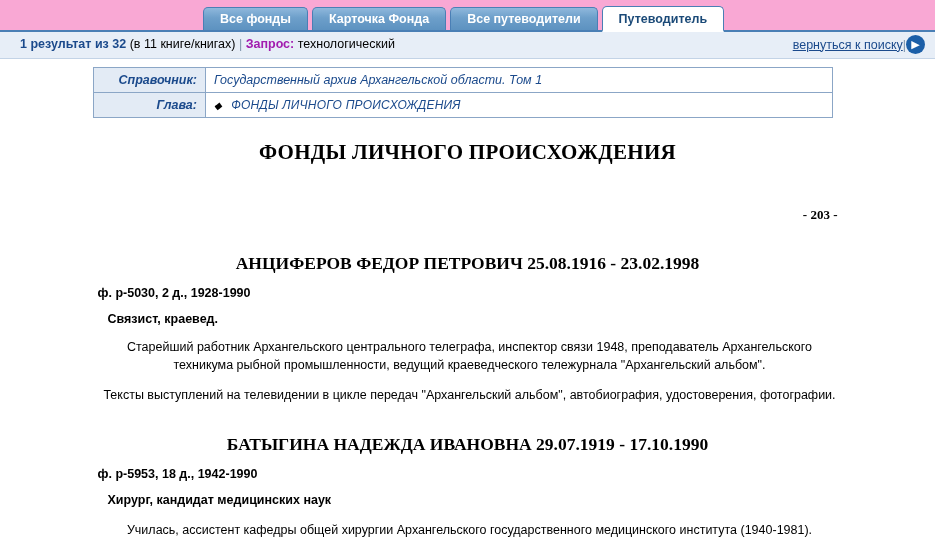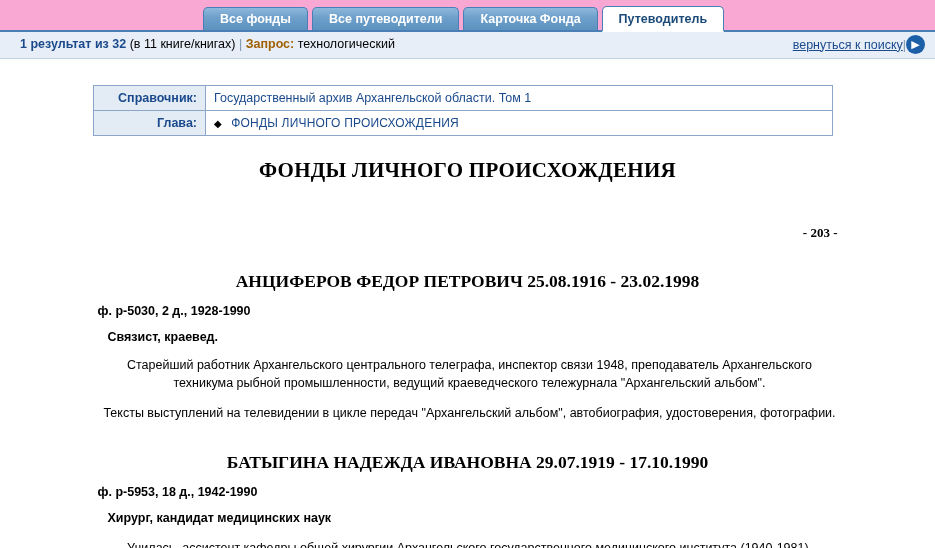--- a/index.html
+++ b/index.html
@@ -70,21 +70,21 @@
   .resultbar .left {
     position: absolute;
     left: 20px;
     top: 5px;
     white-space: nowrap;
   }
   .resultbar .left b {
     color: #1b4a8c;
   }
   .resultbar .left .lbl {
-    color: #a16207;
+    color: #a21caf;
     font-weight: bold;
   }
   .resultbar .right {
     position: absolute;
     right: 10px;
     top: 3px;
     display: flex;
     align-items: center;
   }
   .resultbar .right a {
@@ -104,21 +104,22 @@
     color: #fff;
     display: inline-flex;
     align-items: center;
     justify-content: center;
     font-size: 11px;
     cursor: pointer;
   }
 
   
   .info-wrap {
-    padding-top: 26px;
+    padding-top: 8px;
+    font-style: italic;
   }
   table.info {
     border-collapse: collapse;
     margin-left: 93px;
     width: 740px;
     table-layout: fixed;
   }
   table.info td {
     border: 1px solid #8ba6c6;
     padding: 5px 8px;
@@ -207,22 +208,22 @@
   .clipped {
     margin-top: 14px;
   }
 </style>
 </head>
 <body>
 
 <div class="tabbar">
   <div class="tabs">
     <div class="tab">Все фонды</div>
+    <div class="tab">Карточка Фонда</div>
     <div class="tab">Все путеводители</div>
-    <div class="tab">Карточка Фонда</div>
     <div class="tab active">Путеводитель</div>
   </div>
 </div>
 
 <div class="resultbar">
   <div class="left">
     <b>1 результат из 32</b>
     <span>(в 11 книге/книгах)</span>
     <span class="sep">|</span>
     <span class="lbl">Запрос:</span>

